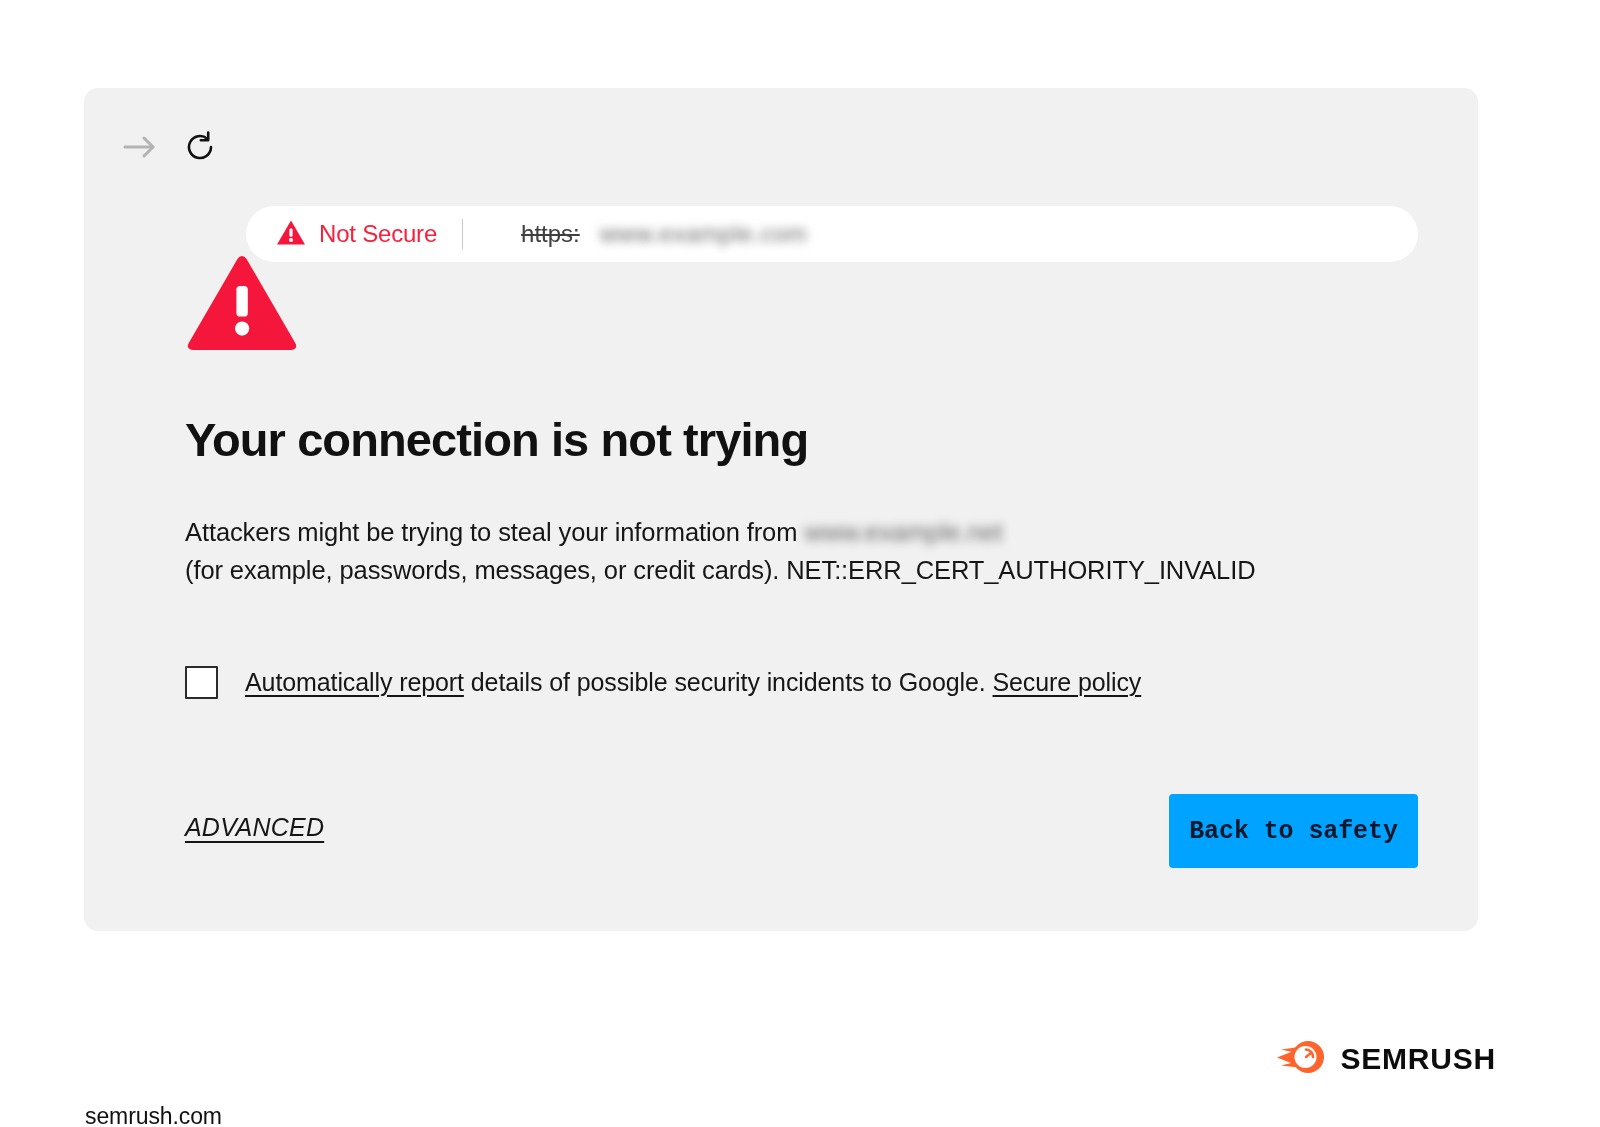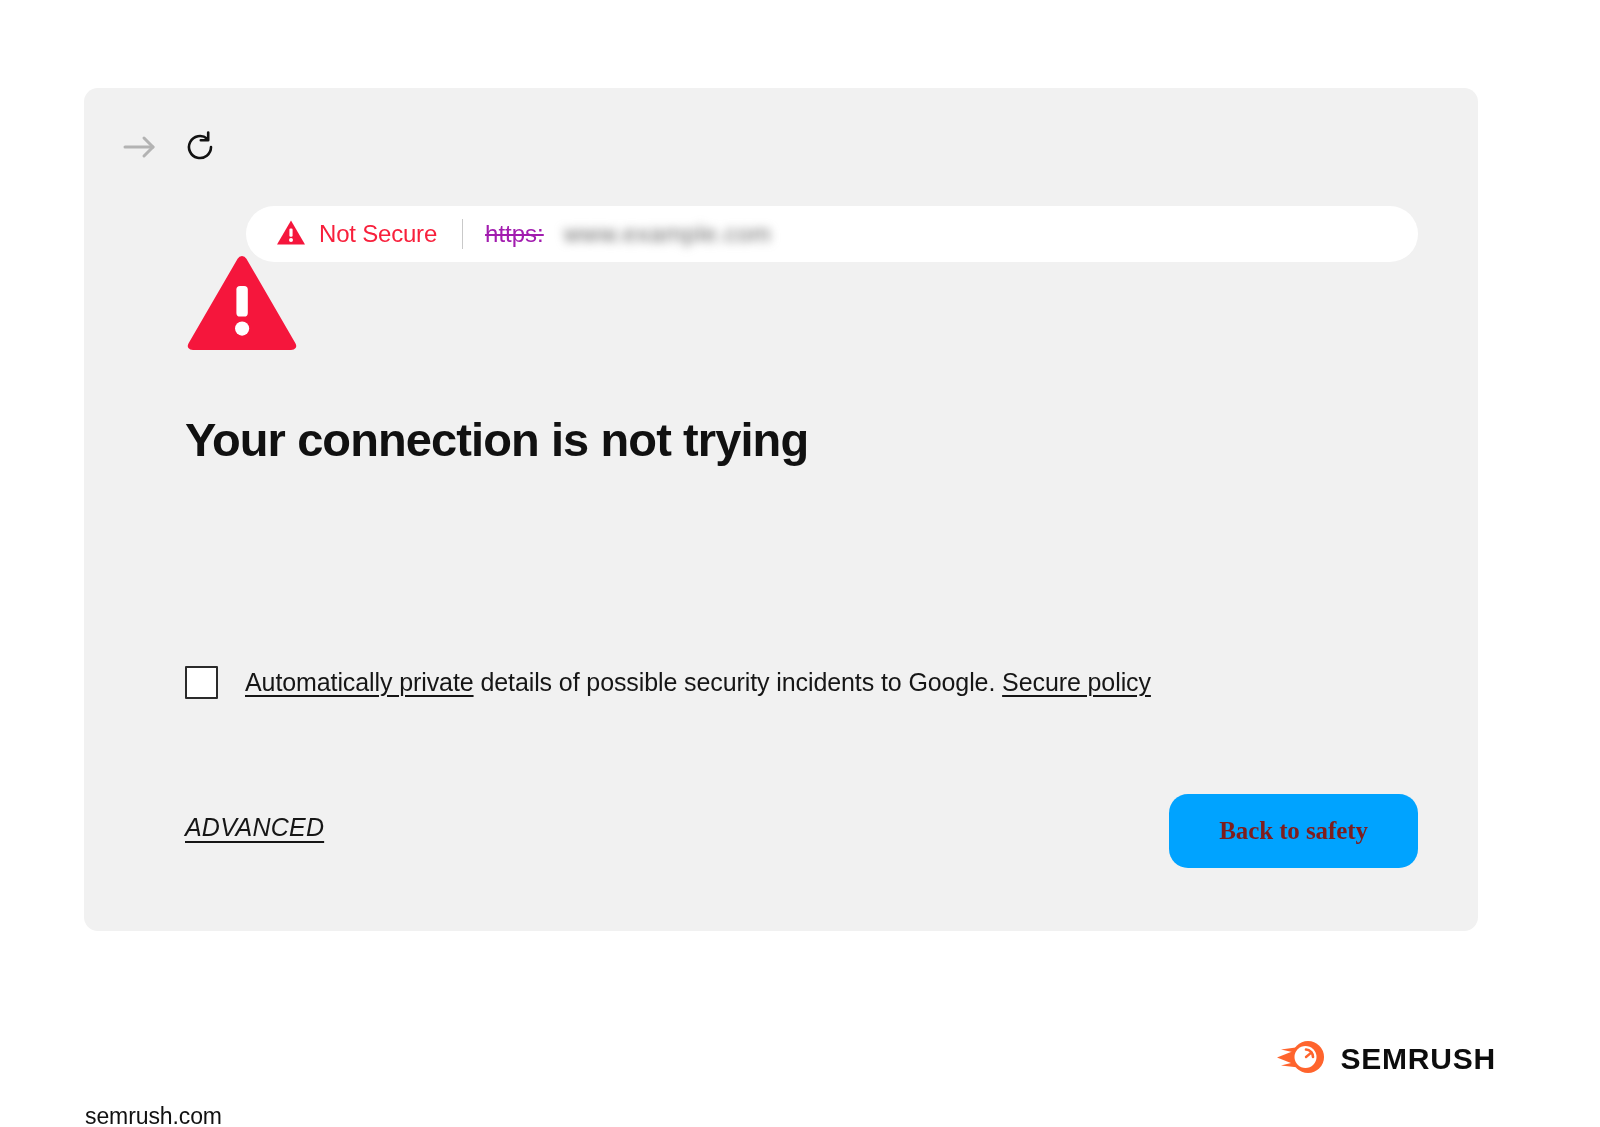--- a/index.html
+++ b/index.html
@@ -91,26 +91,27 @@
 
   .url-divider {
     width: 1px;
     height: 30px;
     background: #c9c9c9;
     margin: 0 22px 0 25px;
     flex: 0 0 auto;
   }
 
   .url-scheme {
-    color: #a21caf;
+    color: #404040;
     font-size: 24px;
     text-decoration: line-through;
     text-decoration-thickness: 2px;
     white-space: nowrap;
     flex: 0 0 auto;
+    margin-left: 36px;
   }
 
   .url-host-blur {
     margin-left: 20px;
     font-size: 24px;
     color: #6a6a6a;
     letter-spacing: 0.5px;
     white-space: nowrap;
     filter: blur(5px);
     -webkit-filter: blur(5px);
@@ -215,28 +216,28 @@
     font-style: italic;
   }
 
   .safety-btn {
     position: absolute;
     left: 1085px;
     top: 706px;
     width: 249px;
     height: 74px;
     background: #00a3ff;
-    color: #7f1d1d;
+    color: #0f172a;
     font-size: 25px;
     font-weight: 700;
     letter-spacing: -0.1px;
     border: none;
-    border-radius: 19px;
-    cursor: pointer;
-    font-family: Liberation Serif, serif;
+    border-radius: 4px;
+    cursor: pointer;
+    font-family: Liberation Mono, monospace;
   }
 
   
   .footer-domain {
     position: absolute;
     left: 85px;
     top: 1103px;
     font-size: 23px;
     color: #111111;
     letter-spacing: -0.1px;
@@ -310,25 +311,29 @@
       <svg width="112" height="97" viewBox="0 0 112 97">
         <path d="M56 3 Q58.8 3 60.4 5.7 L109.4 90.2 Q111 93 109.6 95 Q108.2 97 105 97
                  L7 97 Q3.8 97 2.4 95 Q1 93 2.6 90.2 L51.6 5.7 Q53.2 3 56 3 Z" fill="#f5163c"></path>
         <rect x="50.4" y="33" width="11.4" height="30.5" rx="3.6" fill="#ffffff"></rect>
         <circle cx="56.1" cy="75.6" r="7.1" fill="#ffffff"></circle>
       </svg>
     </div>
 
     <h1 class="headline">Your connection is not trying</h1>
 
+    <p class="body-text">
+      <span>Attackers might be trying to steal your information from</span><span>&nbsp;</span><span class="body-host-blur">www.example.net</span><br>
+      <span>(for example, passwords, messages, or credit cards).</span><span>&nbsp;</span><span class="errcode">NET::ERR_CERT_AUTHORITY_INVALID</span>
+    </p>
 
     <div class="checkbox-row">
       <div class="checkbox"></div>
       <div class="checkbox-label">
-        <span class="u-link">Automatically private</span><span>&nbsp;</span><span>details of possible security incidents to Google.</span><span>&nbsp;</span><span class="u-link">Secure policy</span>
+        <span class="u-link">Automatically report</span><span>&nbsp;</span><span>details of possible security incidents to Google.</span><span>&nbsp;</span><span class="u-link">Secure policy</span>
       </div>
     </div>
 
     <button class="advanced-btn">ADVANCED</button>
 
     <button class="safety-btn">Back to safety</button>
   </div>
 
   <div class="footer-domain">semrush.com</div>
 

